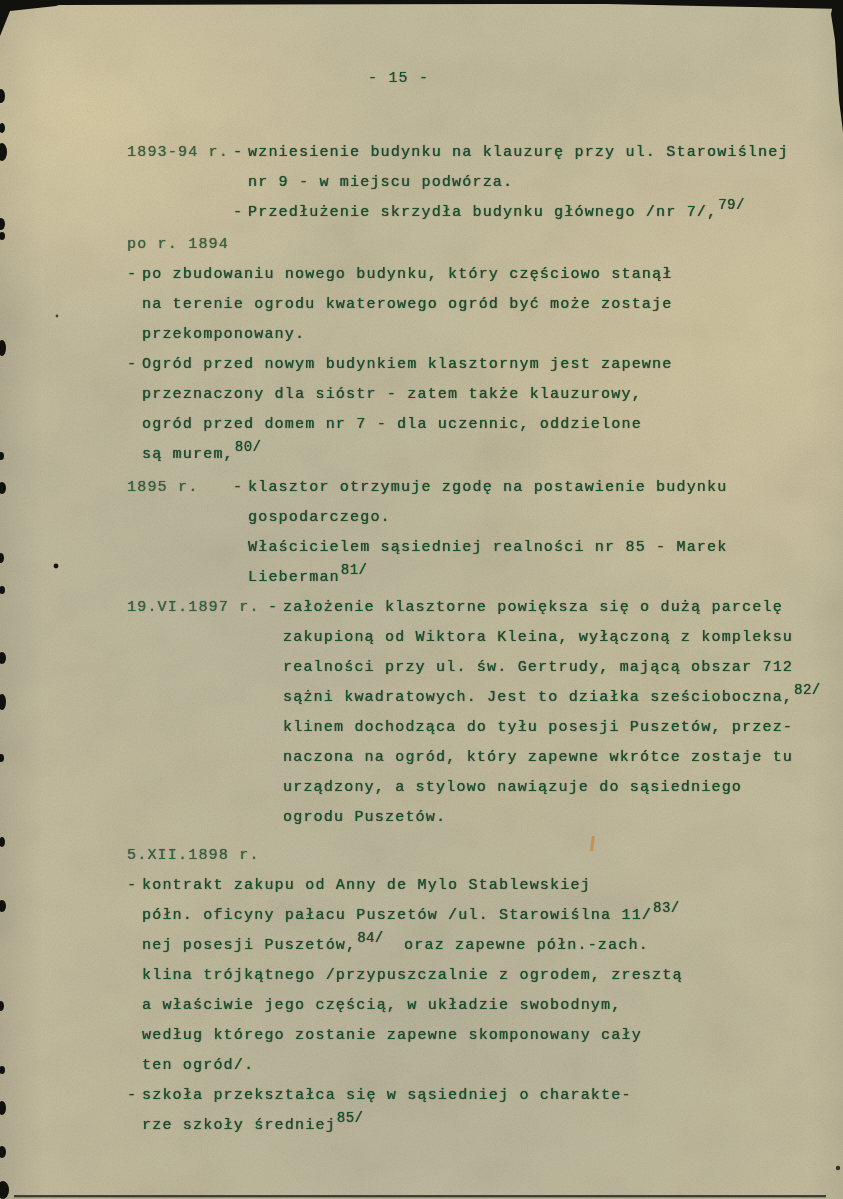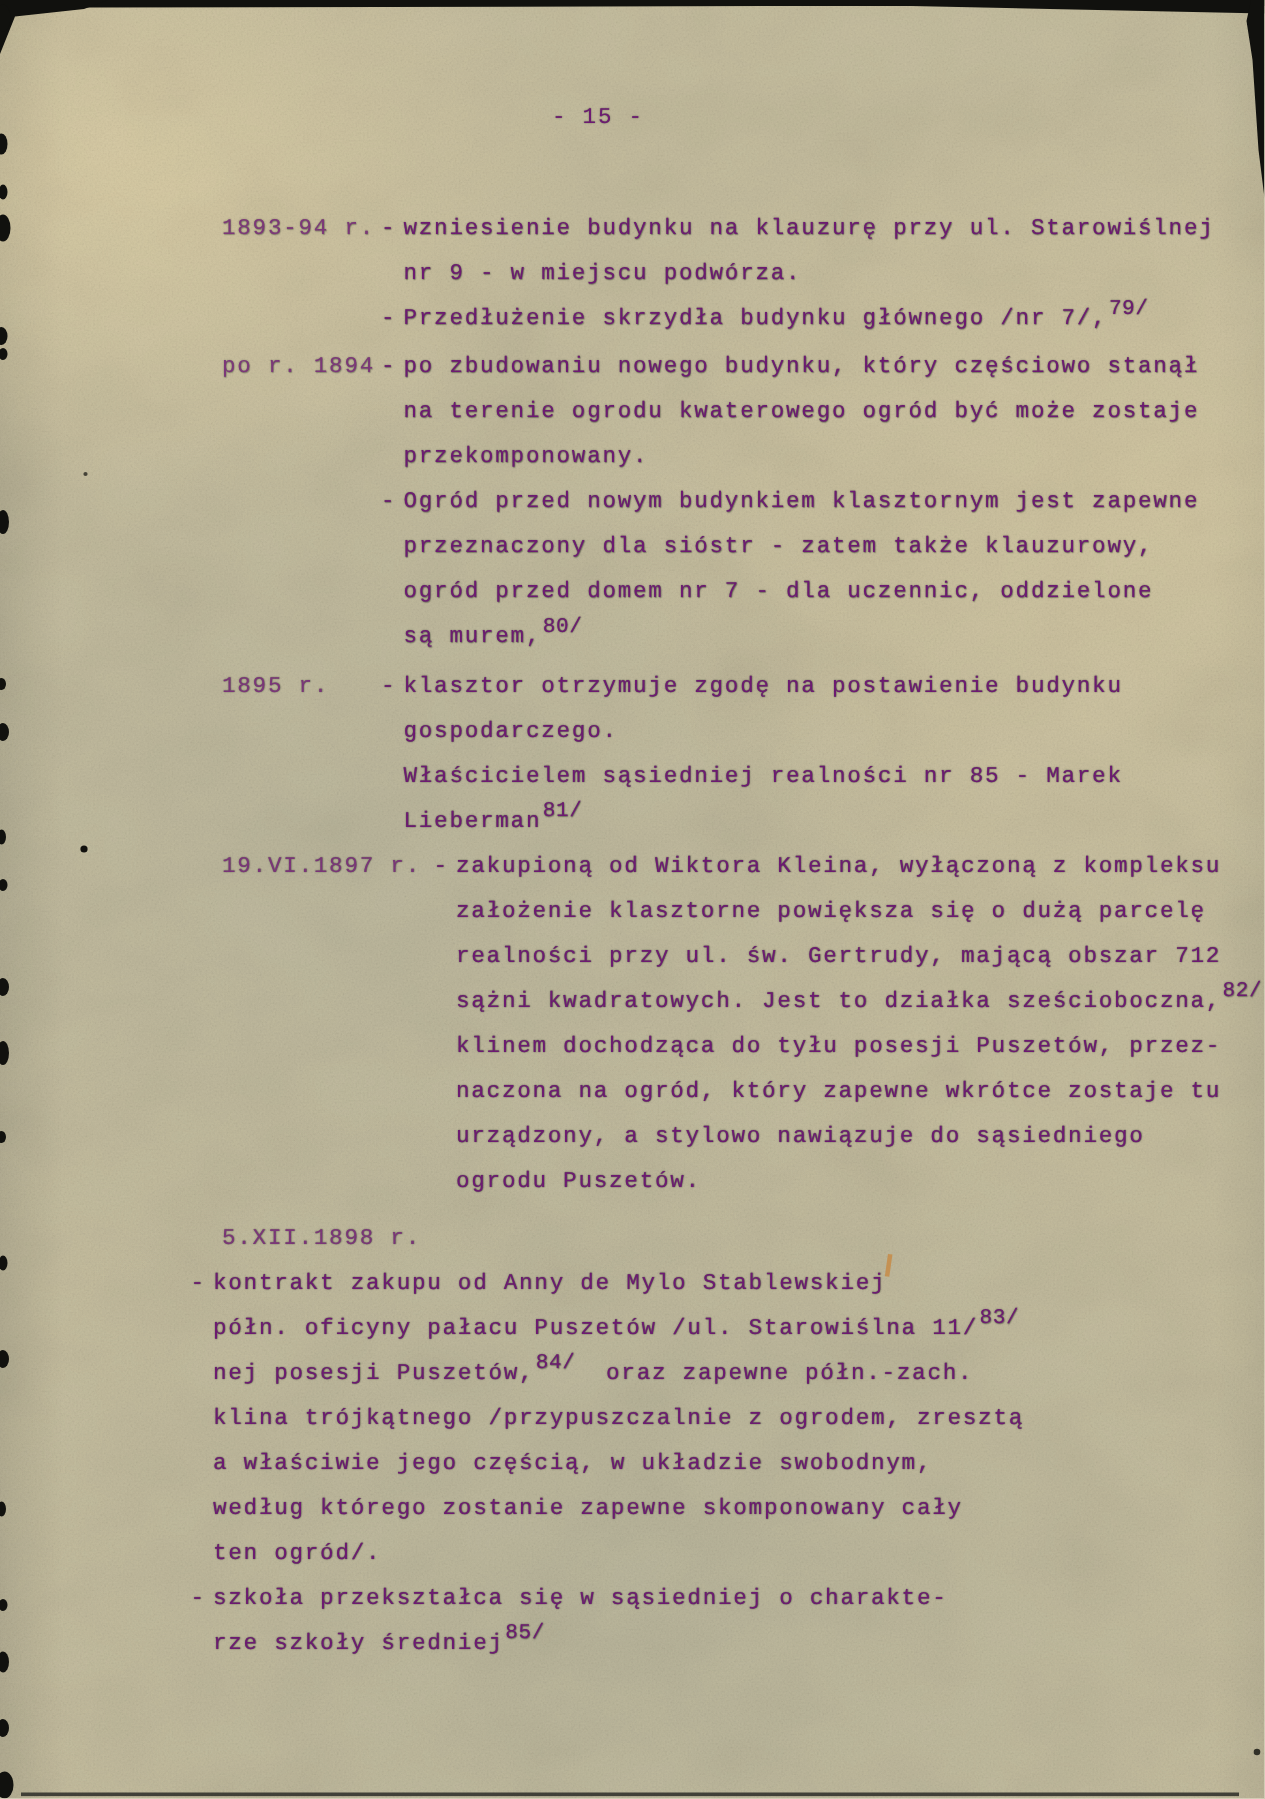--- a/index.html
+++ b/index.html
@@ -16,38 +16,38 @@
       radial-gradient(520px 420px at 92% 28%, rgba(228,212,168,.45), rgba(228,212,168,0) 72%),
       radial-gradient(640px 520px at 50% 88%, rgba(148,158,148,.22), rgba(148,158,148,0) 70%),
       radial-gradient(560px 460px at 30% 48%, rgba(156,164,154,.20), rgba(156,164,154,0) 70%),
       linear-gradient(90deg, rgba(110,110,95,.20), rgba(110,110,95,0) 5%),
       linear-gradient(270deg, rgba(110,110,95,.12), rgba(110,110,95,0) 4%);
   }
   .texture-svg{position:absolute;inset:0;z-index:2;pointer-events:none;mix-blend-mode:multiply;}
   .grain-svg{position:absolute;inset:0;z-index:5;pointer-events:none;mix-blend-mode:multiply;}
   .edges-svg{position:absolute;inset:0;z-index:6;pointer-events:none;}
 
-  .typed{color:#701a75;}
+  .typed{color:#14532d;}
   .page-number{
     position:absolute;left:368px;top:70px;z-index:4;
     font-size:15px;letter-spacing:1.2px;
     text-shadow:0 0 1px rgba(70,74,63,.9);
     filter:blur(.2px);
   }
   .content{
     position:absolute;left:127px;top:138px;right:16px;z-index:4;
     font-size:15px;letter-spacing:1.2px;
     text-shadow:0 0 1px rgba(70,74,63,.85), .4px .4px .7px rgba(60,64,54,.45);
     filter:blur(.2px);
   }
   .entry{display:flex;}
-  .entry:nth-child(2){margin-top:2px;}
+  .entry:nth-child(2){margin-top:2px;flex-direction:column;}
   .entry:nth-child(3){margin-top:3px;}
   .entry:nth-child(5){margin-top:8px;flex-direction:column;}
-  .entry .date{flex:0 0 auto;width:106px;opacity:.82;white-space:pre;line-height:30px;margin-left:21px;}
+  .entry .date{flex:0 0 auto;width:106px;opacity:.82;white-space:pre;line-height:30px;}
   .entry:nth-child(n+4) .date{width:141px;}
   .paras{flex:1 1 auto;min-width:0;}
   .para{position:relative;padding-left:15px;}
   .dash{position:absolute;left:0;top:0;line-height:30px;}
   .line{line-height:30px;height:30px;white-space:pre;}
   .line sup{
     font-size:14px;letter-spacing:.4px;position:relative;top:-1px;
     vertical-align:super;line-height:0;margin-left:1px;
   }
 </style>
@@ -115,22 +115,22 @@
           <div class="line">Właścicielem sąsiedniej realności nr 85 - Marek</div>
           <div class="line">Lieberman<sup>81/</sup></div>
         </div>
       </div>
     </div>
     <div class="entry">
       <div class="date">19.VI.1897 r.</div>
       <div class="paras">
         <div class="para dashed">
           <span class="dash">-</span>
+          <div class="line">założenie klasztorne powiększa się o dużą parcelę</div>
           <div class="line">zakupioną od Wiktora Kleina, wyłączoną z kompleksu</div>
-          <div class="line">założenie klasztorne powiększa się o dużą parcelę</div>
           <div class="line">realności przy ul. św. Gertrudy, mającą obszar 712</div>
           <div class="line">sążni kwadratowych. Jest to działka sześcioboczna,<sup>82/</sup></div>
           <div class="line">klinem dochodząca do tyłu posesji Puszetów, przez-</div>
           <div class="line">naczona na ogród, który zapewne wkrótce zostaje tu</div>
           <div class="line">urządzony, a stylowo nawiązuje do sąsiedniego</div>
           <div class="line">ogrodu Puszetów.</div>
         </div>
       </div>
     </div>
     <div class="entry">

